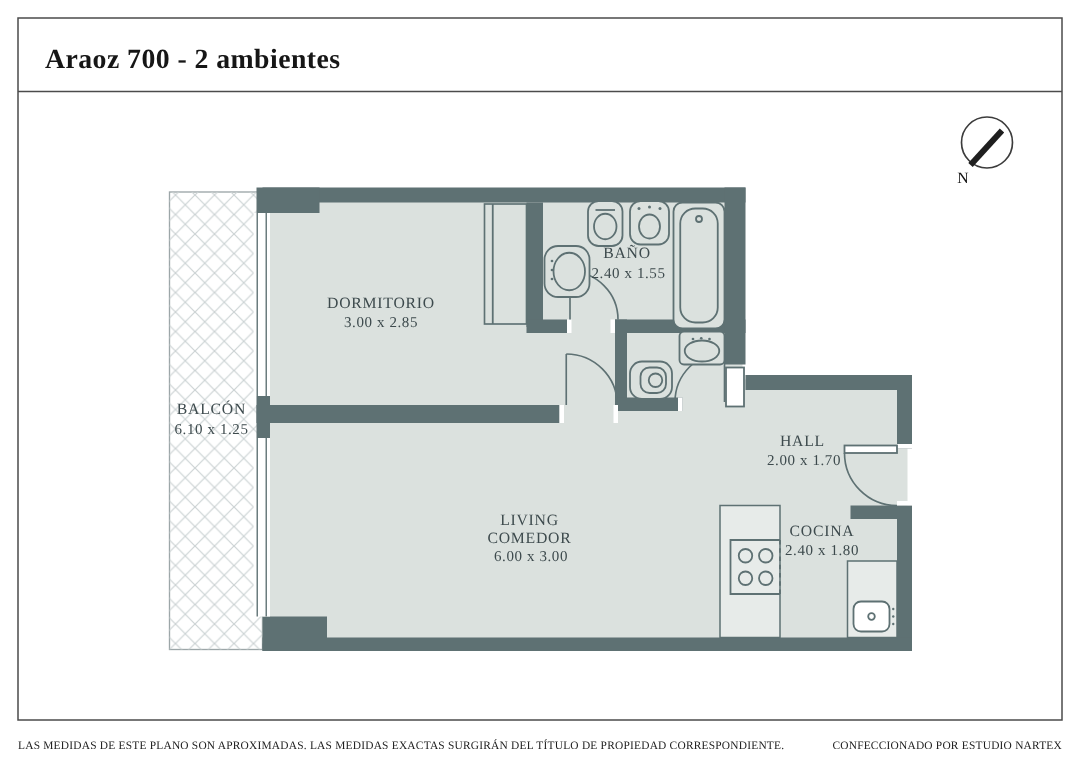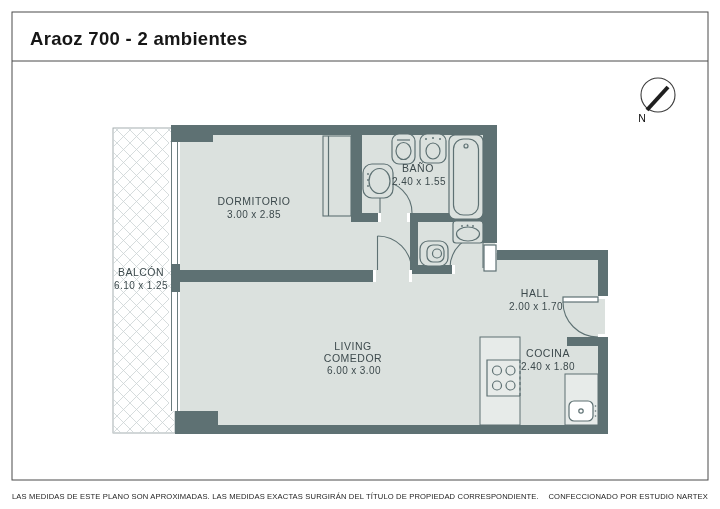--- a/index.html
+++ b/index.html
@@ -1,17 +1,17 @@
 <!DOCTYPE html>
 <html><head>
 <meta charset="utf-8">
 <style>
   html,body{margin:0;padding:0;background:#ffffff;}
   .page{position:relative;width:720px;height:509px;background:#ffffff;overflow:hidden;
-        font-family:Liberation Sans, sans-serif;}
+        font-family:Liberation Serif, serif;}
   svg{position:absolute;left:0;top:0;}
 
   
   .wall{fill:#5e7173;}
   .floor{fill:#dbe1de;}
   .capw{fill:#ffffff;}
   .fx{fill:none;stroke:#5e7173;stroke-width:1.2;}
   .fxfloor{fill:#dbe1de;stroke:#5e7173;stroke-width:1.2;}
   .fxwhite{fill:#ffffff;stroke:#5e7173;stroke-width:1.2;}
   .counter{fill:#e7ebe9;stroke:#5e7173;stroke-width:1;}

